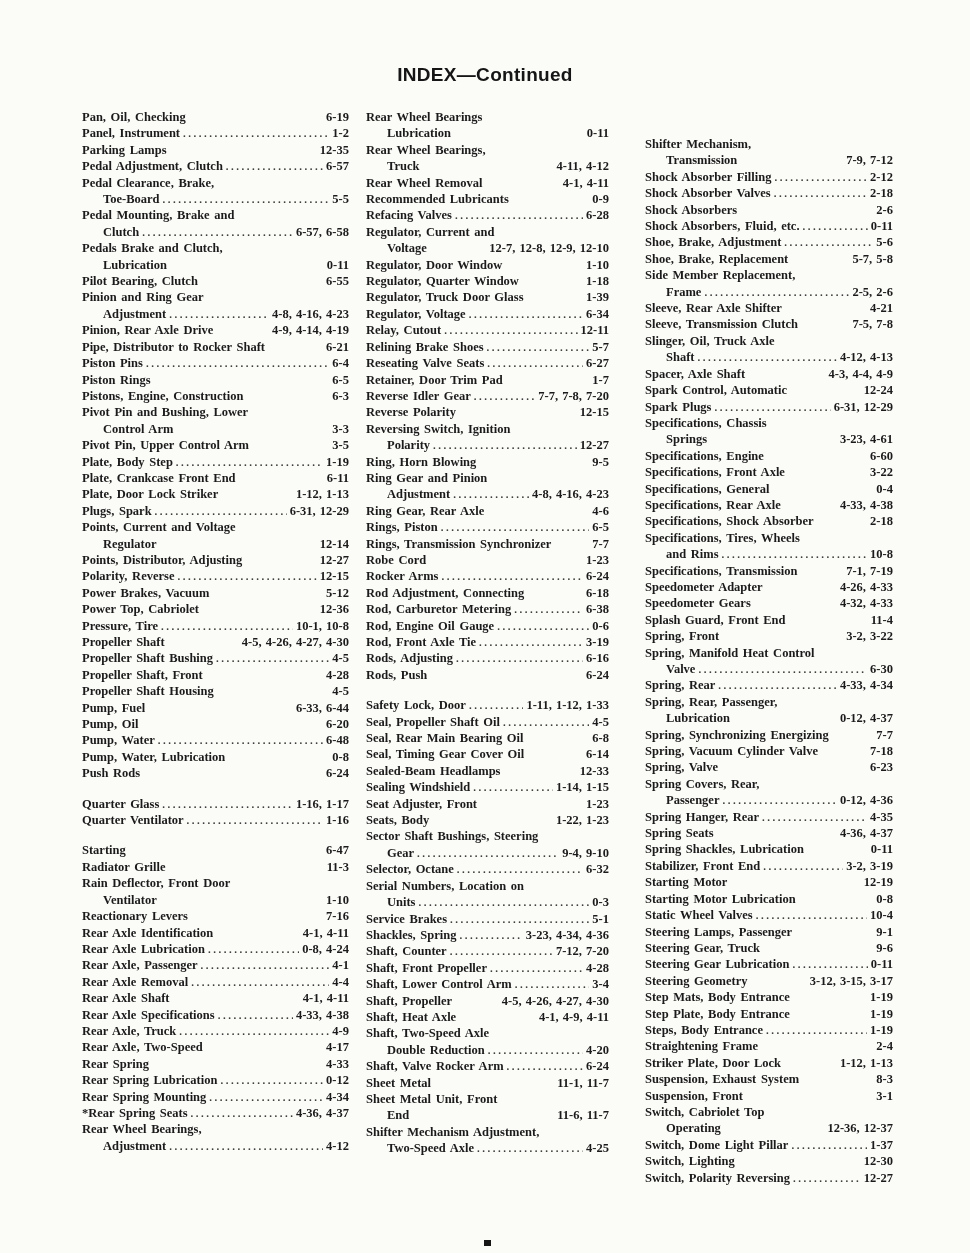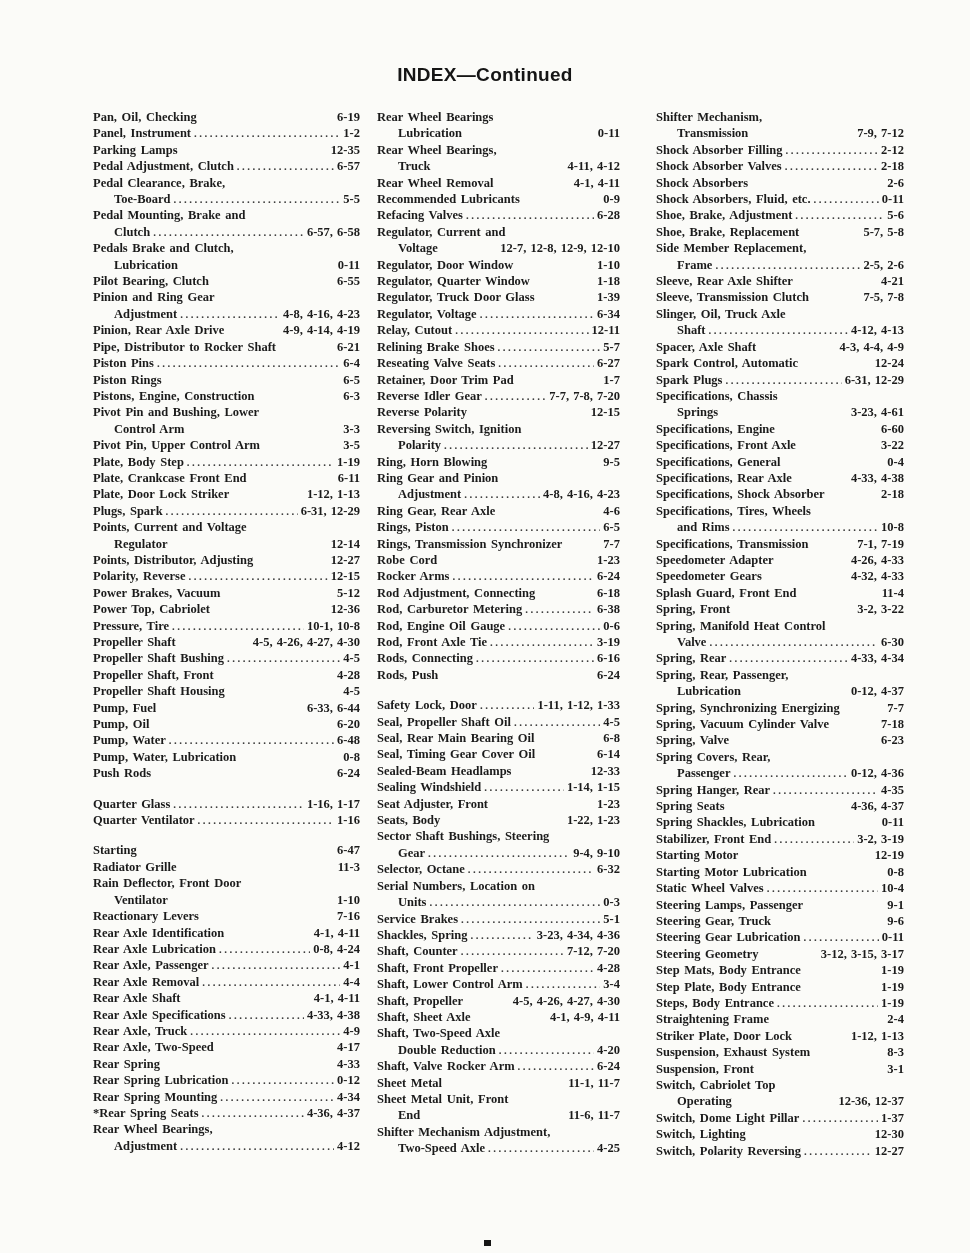--- a/index.html
+++ b/index.html
@@ -11,25 +11,25 @@
     -webkit-font-smoothing:antialiased;
   }
   .page { position:relative; width:970px; height:1253px; overflow:hidden;border-radius:13px; }
   .title {
     position:absolute; top:64px; left:0; width:100%;
     text-align:center;
     font-family:"Liberation Sans", sans-serif;
     font-weight:bold; font-size:19px; letter-spacing:0.3px;
     color:#151515;
   }
-  .columns { position:absolute; top:109px; left:93px; display:flex; }
+  .columns { position:absolute; top:109px; left:82px; display:flex; }
   .col { display:block; }
   .col-1 { width:267px; margin-right:17px; }
   .col-2 { width:243px; margin-right:36px; }
-  .col-3 { width:248px; }
+  .col-3 { width:248px;margin-top:27px; }
   .line {
     display:flex; align-items:baseline;
     line-height:16.4px; font-size:12.5px; font-weight:bold;
     white-space:nowrap; overflow:hidden;
   }
   .term { word-spacing:1.5px; }
   .cont .term { padding-left:21px;text-align:center; }
   .leader { flex:1 1 auto; overflow:hidden; margin:0 3px; min-width:4px; }
   .leader.dotted::after {
     content:"....................................................";
@@ -496,21 +496,21 @@
           <span class="term">Rod, Engine Oil Gauge</span>
           <span class="leader dotted"></span>
           <span class="pages">0-6</span>
         </div>
         <div class="line">
           <span class="term">Rod, Front Axle Tie</span>
           <span class="leader dotted"></span>
           <span class="pages">3-19</span>
         </div>
         <div class="line">
-          <span class="term">Rods, Connecting</span>
+          <span class="term">Rods, Adjusting</span>
           <span class="leader dotted"></span>
           <span class="pages">6-16</span>
         </div>
         <div class="line">
           <span class="term">Rods, Push</span>
           <span class="leader"></span>
           <span class="pages">6-24</span>
         </div>
         <div class="group-gap"></div>
         <div class="line">
@@ -598,21 +598,21 @@
           <span class="term">Shaft, Lower Control Arm</span>
           <span class="leader dotted"></span>
           <span class="pages">3-4</span>
         </div>
         <div class="line">
           <span class="term">Shaft, Propeller</span>
           <span class="leader"></span>
           <span class="pages">4-5, 4-26, 4-27, 4-30</span>
         </div>
         <div class="line">
-          <span class="term">Shaft, Sheet Axle</span>
+          <span class="term">Shaft, Heat Axle</span>
           <span class="leader"></span>
           <span class="pages">4-1, 4-9, 4-11</span>
         </div>
         <div class="line">
           <span class="term">Shaft, Two-Speed Axle</span>
         </div>
         <div class="line cont">
           <span class="term">Double Reduction</span>
           <span class="leader dotted"></span>
           <span class="pages">4-20</span>

